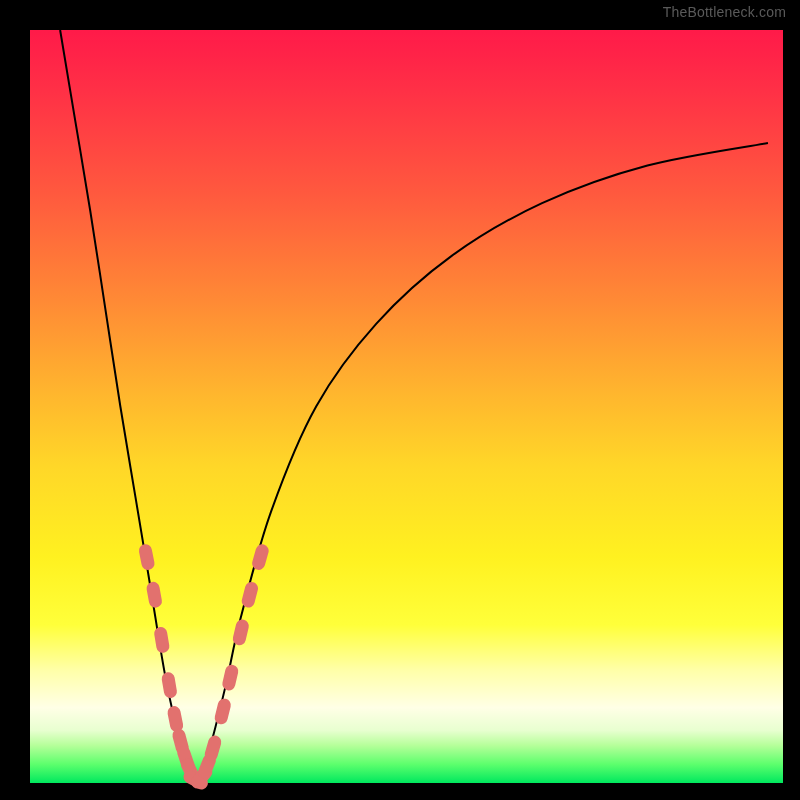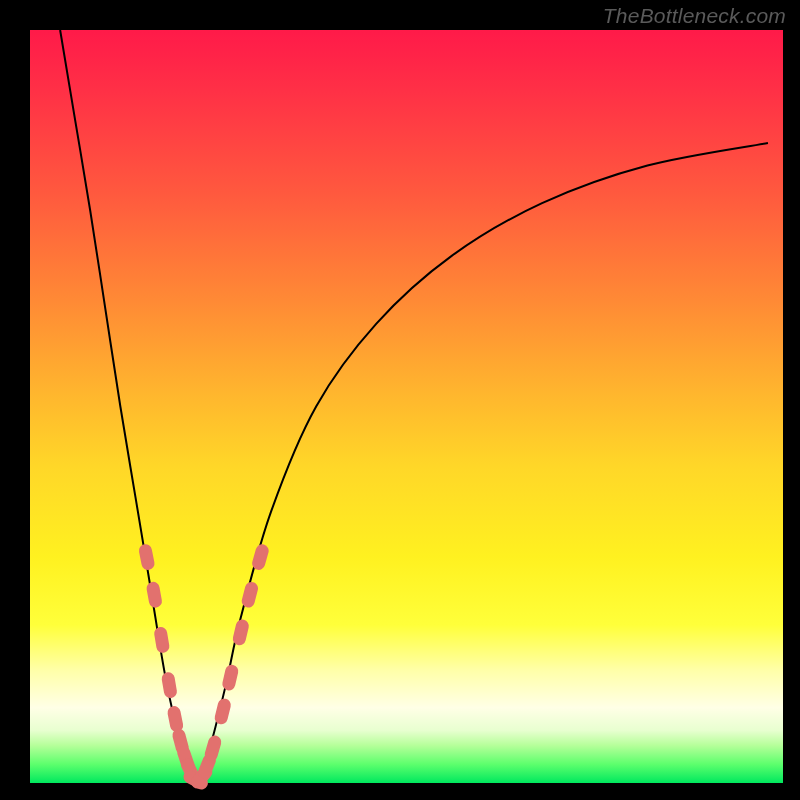--- a/index.html
+++ b/index.html
@@ -42,25 +42,24 @@
       #b6ff9a 95%,
       #5dff6d 97.5%,
       #00e85e 100%
     );
   }
   .watermark {
     position: absolute;
     top: 4px;
     right: 14px;
     color: #5a5a5a;
-    font-size: 21px;
+    font-size: 14px;
     font-weight: 500;
     letter-spacing: 0.2px;
     pointer-events: none;
-    font-style: italic;
   }
   svg.overlay {
     position: absolute;
     left: 0;
     top: 0;
     width: 753px;
     height: 753px;
     overflow: visible;
   }
   .curve {

